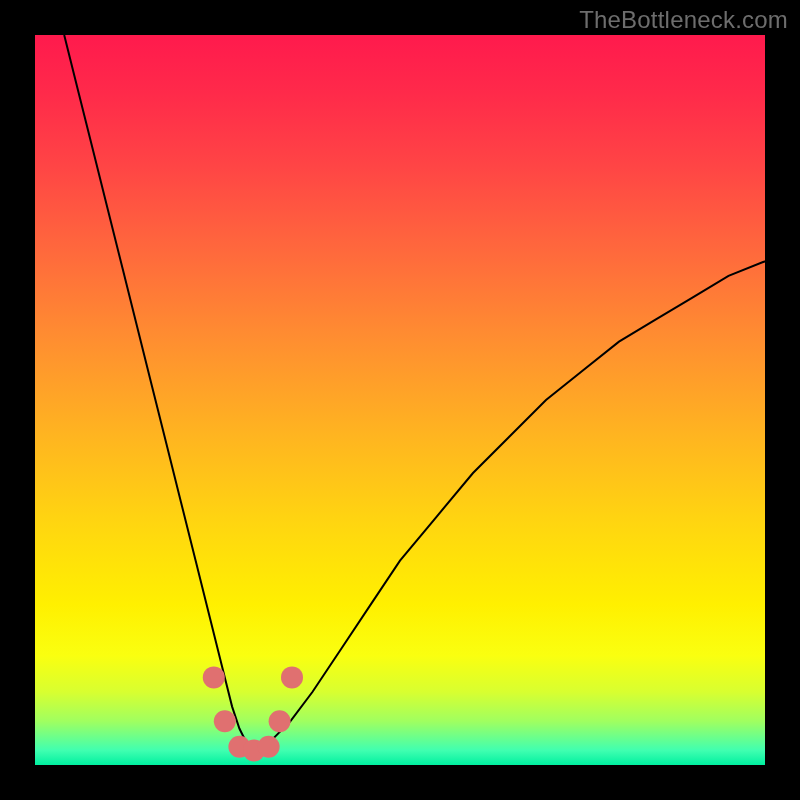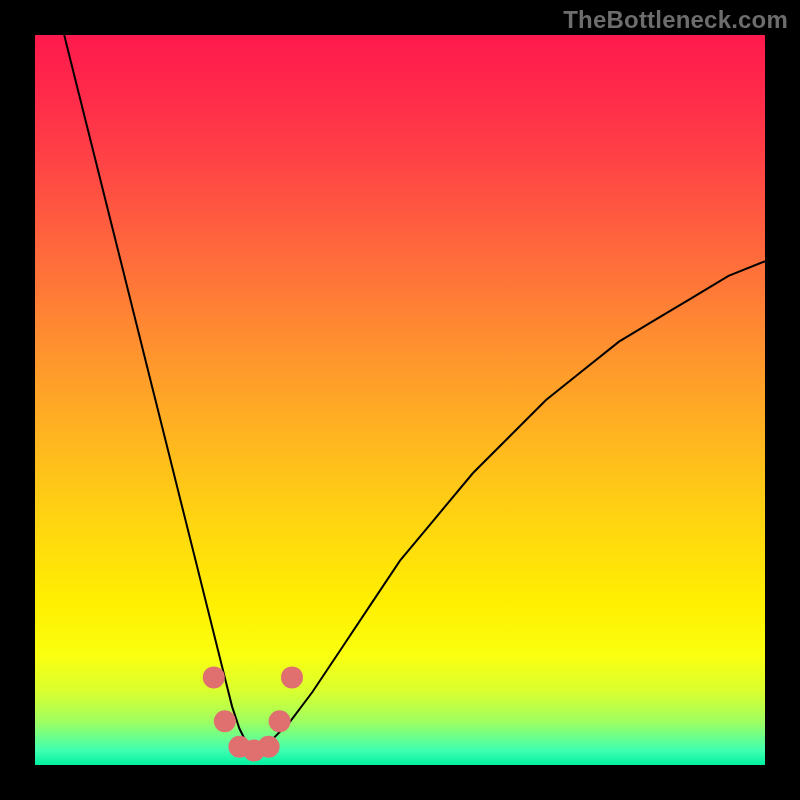--- a/index.html
+++ b/index.html
@@ -38,21 +38,21 @@
       #a0ff60 94%,
       #40ffb0 98%,
       #00f0a0 100%);
   }
   .watermark {
     position: absolute;
     top: 6px;
     right: 12px;
     font-family: Arial, Helvetica, sans-serif;
     font-size: 24px;
-    font-weight: 700;
+    font-weight: 400;
     color: #6d6d6d;
     letter-spacing: 0.2px;
   }
   svg.curve {
     position: absolute;
     top: 35px;
     left: 35px;
     width: 730px;
     height: 730px;
   }

